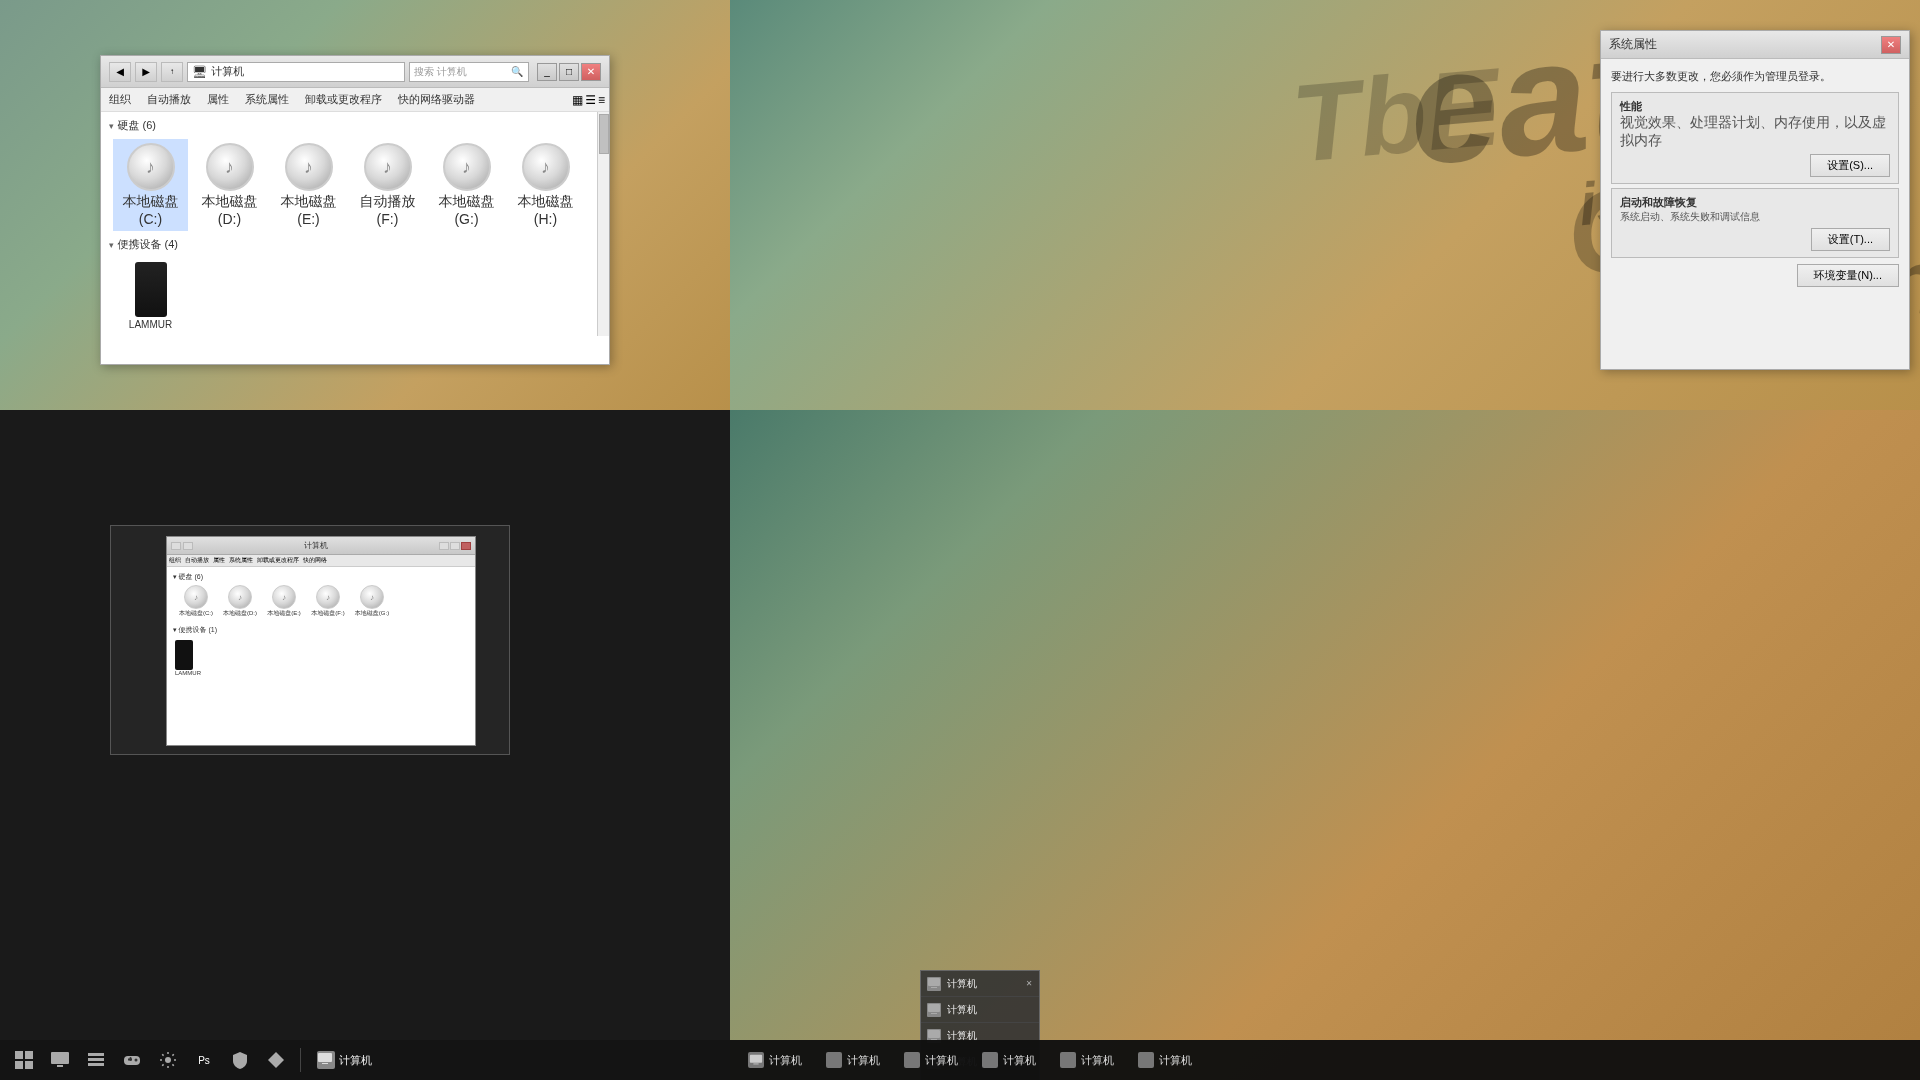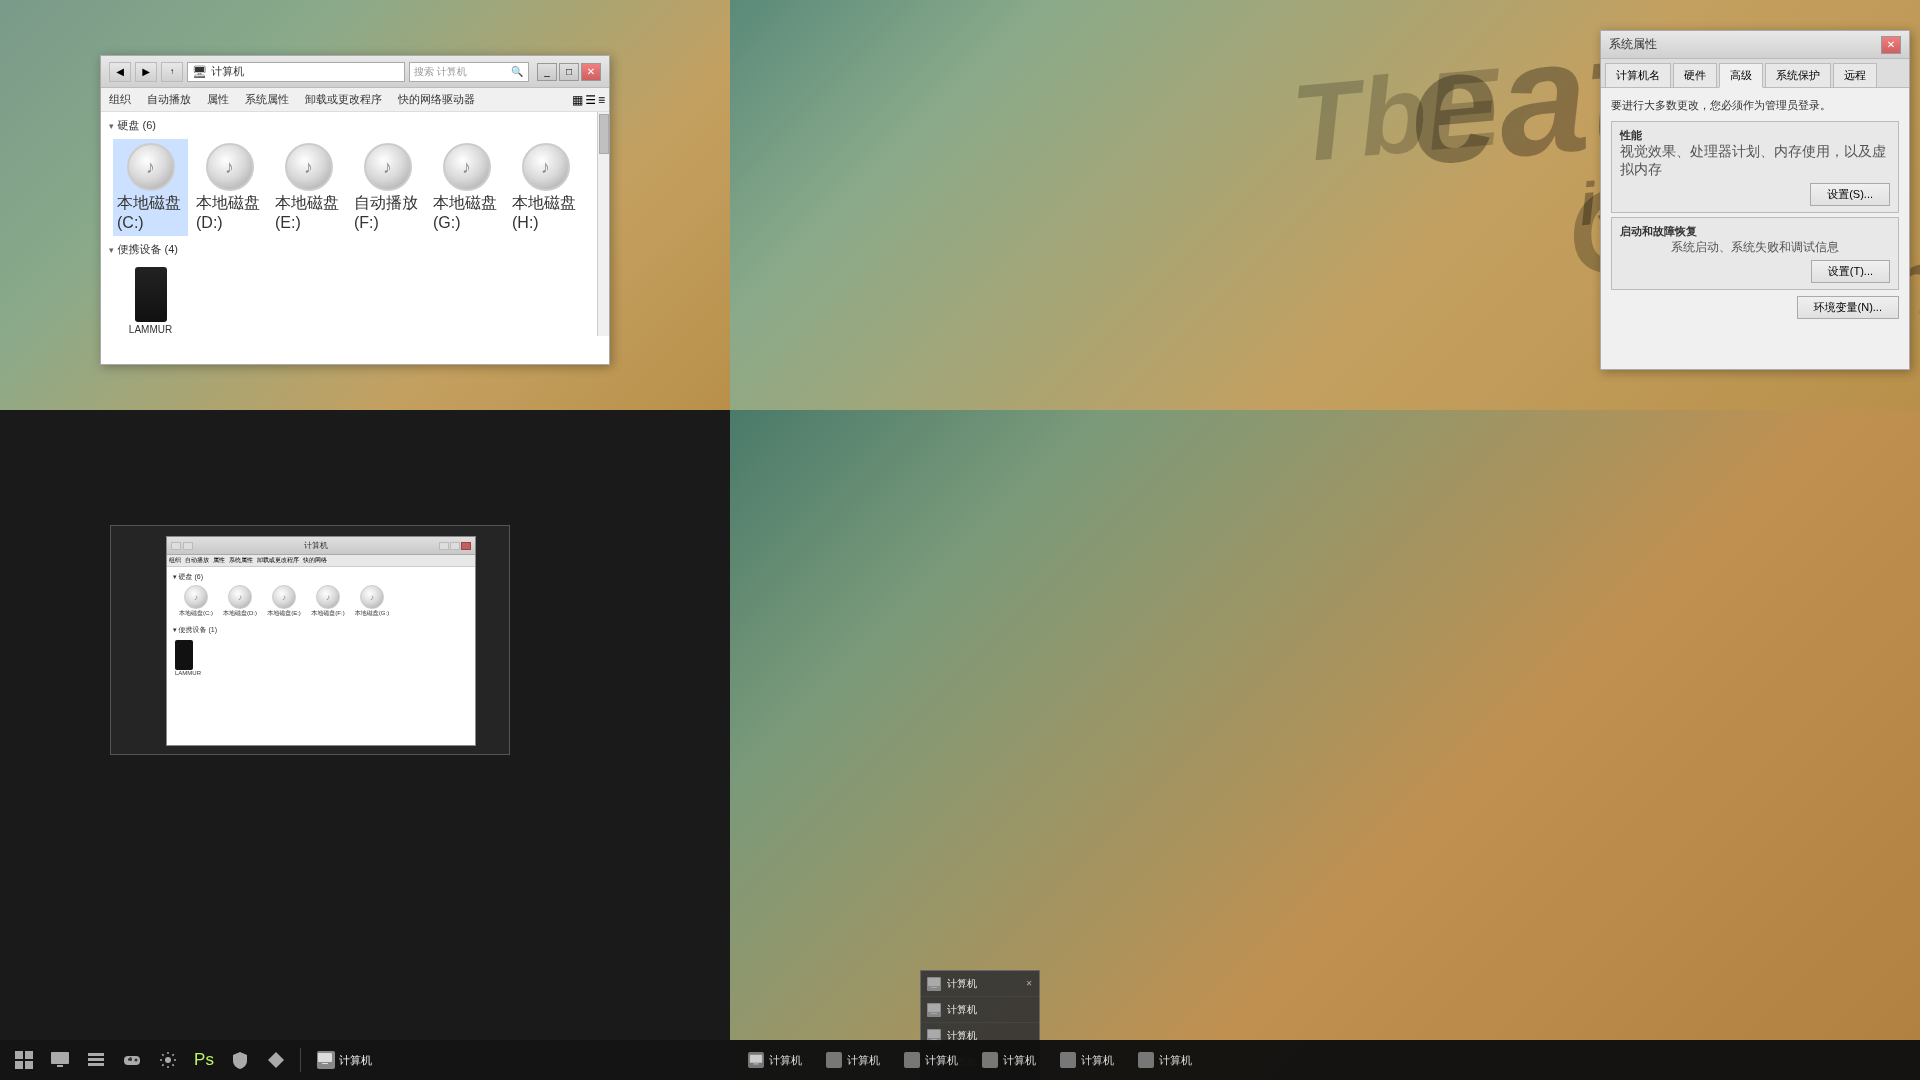--- a/index.html
+++ b/index.html
@@ -146,21 +146,21 @@
       position: relative;
       display: flex; align-items: center; justify-content: center;
     }
 
     .drive-icon::after {
       content: '♪';
       font-size: 18px;
       color: #888;
     }
 
-    .drive-label { font-size: 16px; color: #333; text-align: left; }
+    .drive-label { font-size: 14px; color: #333; text-align: center; }
 
     .portable-item {
       width: 75px;
       display: flex;
       flex-direction: column;
       align-items: center;
       gap: 2px;
       padding: 4px;
       cursor: pointer;
     }
@@ -483,43 +483,36 @@
     <div class="deco-text deco-enough">Enough</div>
 
     <div class="sys-props-dialog">
       <div class="dialog-titlebar">
         <span class="dialog-title">系统属性</span>
         <div class="win-controls">
           <div class="win-btn" style="background:linear-gradient(to bottom,#f08080,#d06060);color:#fff;">✕</div>
         </div>
       </div>
 
-      <div class="dialog-tabs">
-        <div class="dialog-tab">计算机名</div>
-        <div class="dialog-tab">硬件</div>
-        <div class="dialog-tab active">高级</div>
-        <div class="dialog-tab">系统保护</div>
-        <div class="dialog-tab">远程</div>
-      </div>
 
       <div class="dialog-body">
         <div style="font-size:11px;color:#333;margin-bottom:8px;">要进行大多数更改，您必须作为管理员登录。</div>
 
         <div class="dialog-section-box">
           <div style="font-weight:bold;font-size:11px;">性能</div>
           <div style="font-size:14px;color:#555;">视觉效果、处理器计划、内存使用，以及虚拟内存</div>
           <div class="dialog-btn-row">
             <button class="dialog-btn">设置(S)...</button>
           </div>
         </div>
 
 
         <div class="dialog-section-box">
           <div style="font-weight:bold;font-size:11px;">启动和故障恢复</div>
-          <div style="font-size:12px;color:#555;text-align:center;">系统启动、系统失败和调试信息</div>
+          <div style="font-size:10px;color:#555;">系统启动、系统失败和调试信息</div>
           <div class="dialog-btn-row">
             <button class="dialog-btn">设置(T)...</button>
           </div>
         </div>
 
         <div style="margin-top:6px;display:flex;justify-content:flex-end;">
           <button class="dialog-btn">环境变量(N)...</button>
         </div>
       </div>
 
@@ -614,21 +607,21 @@
           <rect x="6" y="8.5" width="4" height="2" fill="#333"></rect>
           <rect x="7.5" y="7" width="2" height="4" fill="#333" rx="1"></rect>
         </svg>
       </div>
       <div class="taskbar-icon">
         <svg viewBox="0 0 20 20" fill="#aaa">
           <circle cx="10" cy="10" r="3"></circle>
           <path d="M10 2v2M10 16v2M2 10h2M16 10h2M4.2 4.2l1.4 1.4M14.4 14.4l1.4 1.4M4.2 15.8l1.4-1.4M14.4 5.6l1.4-1.4" stroke="#aaa" stroke-width="1.5" fill="none"></path>
         </svg>
       </div>
-      <div class="taskbar-icon" style="font-size:17px;color:#bef264;">Ps</div>
+      <div class="taskbar-icon" style="font-size:10px;color:#ffffff;">Ps</div>
       <div class="taskbar-icon">
         <svg viewBox="0 0 20 20" fill="#aaa">
           <path d="M10 2L3 5v6c0 4 3.5 7 7 8 3.5-1 7-4 7-8V5z"></path>
         </svg>
       </div>
       <div class="taskbar-icon">
         <svg viewBox="0 0 20 20" fill="#aaa">
           <polygon points="10,2 18,10 10,18 2,10"></polygon>
         </svg>
       </div>

